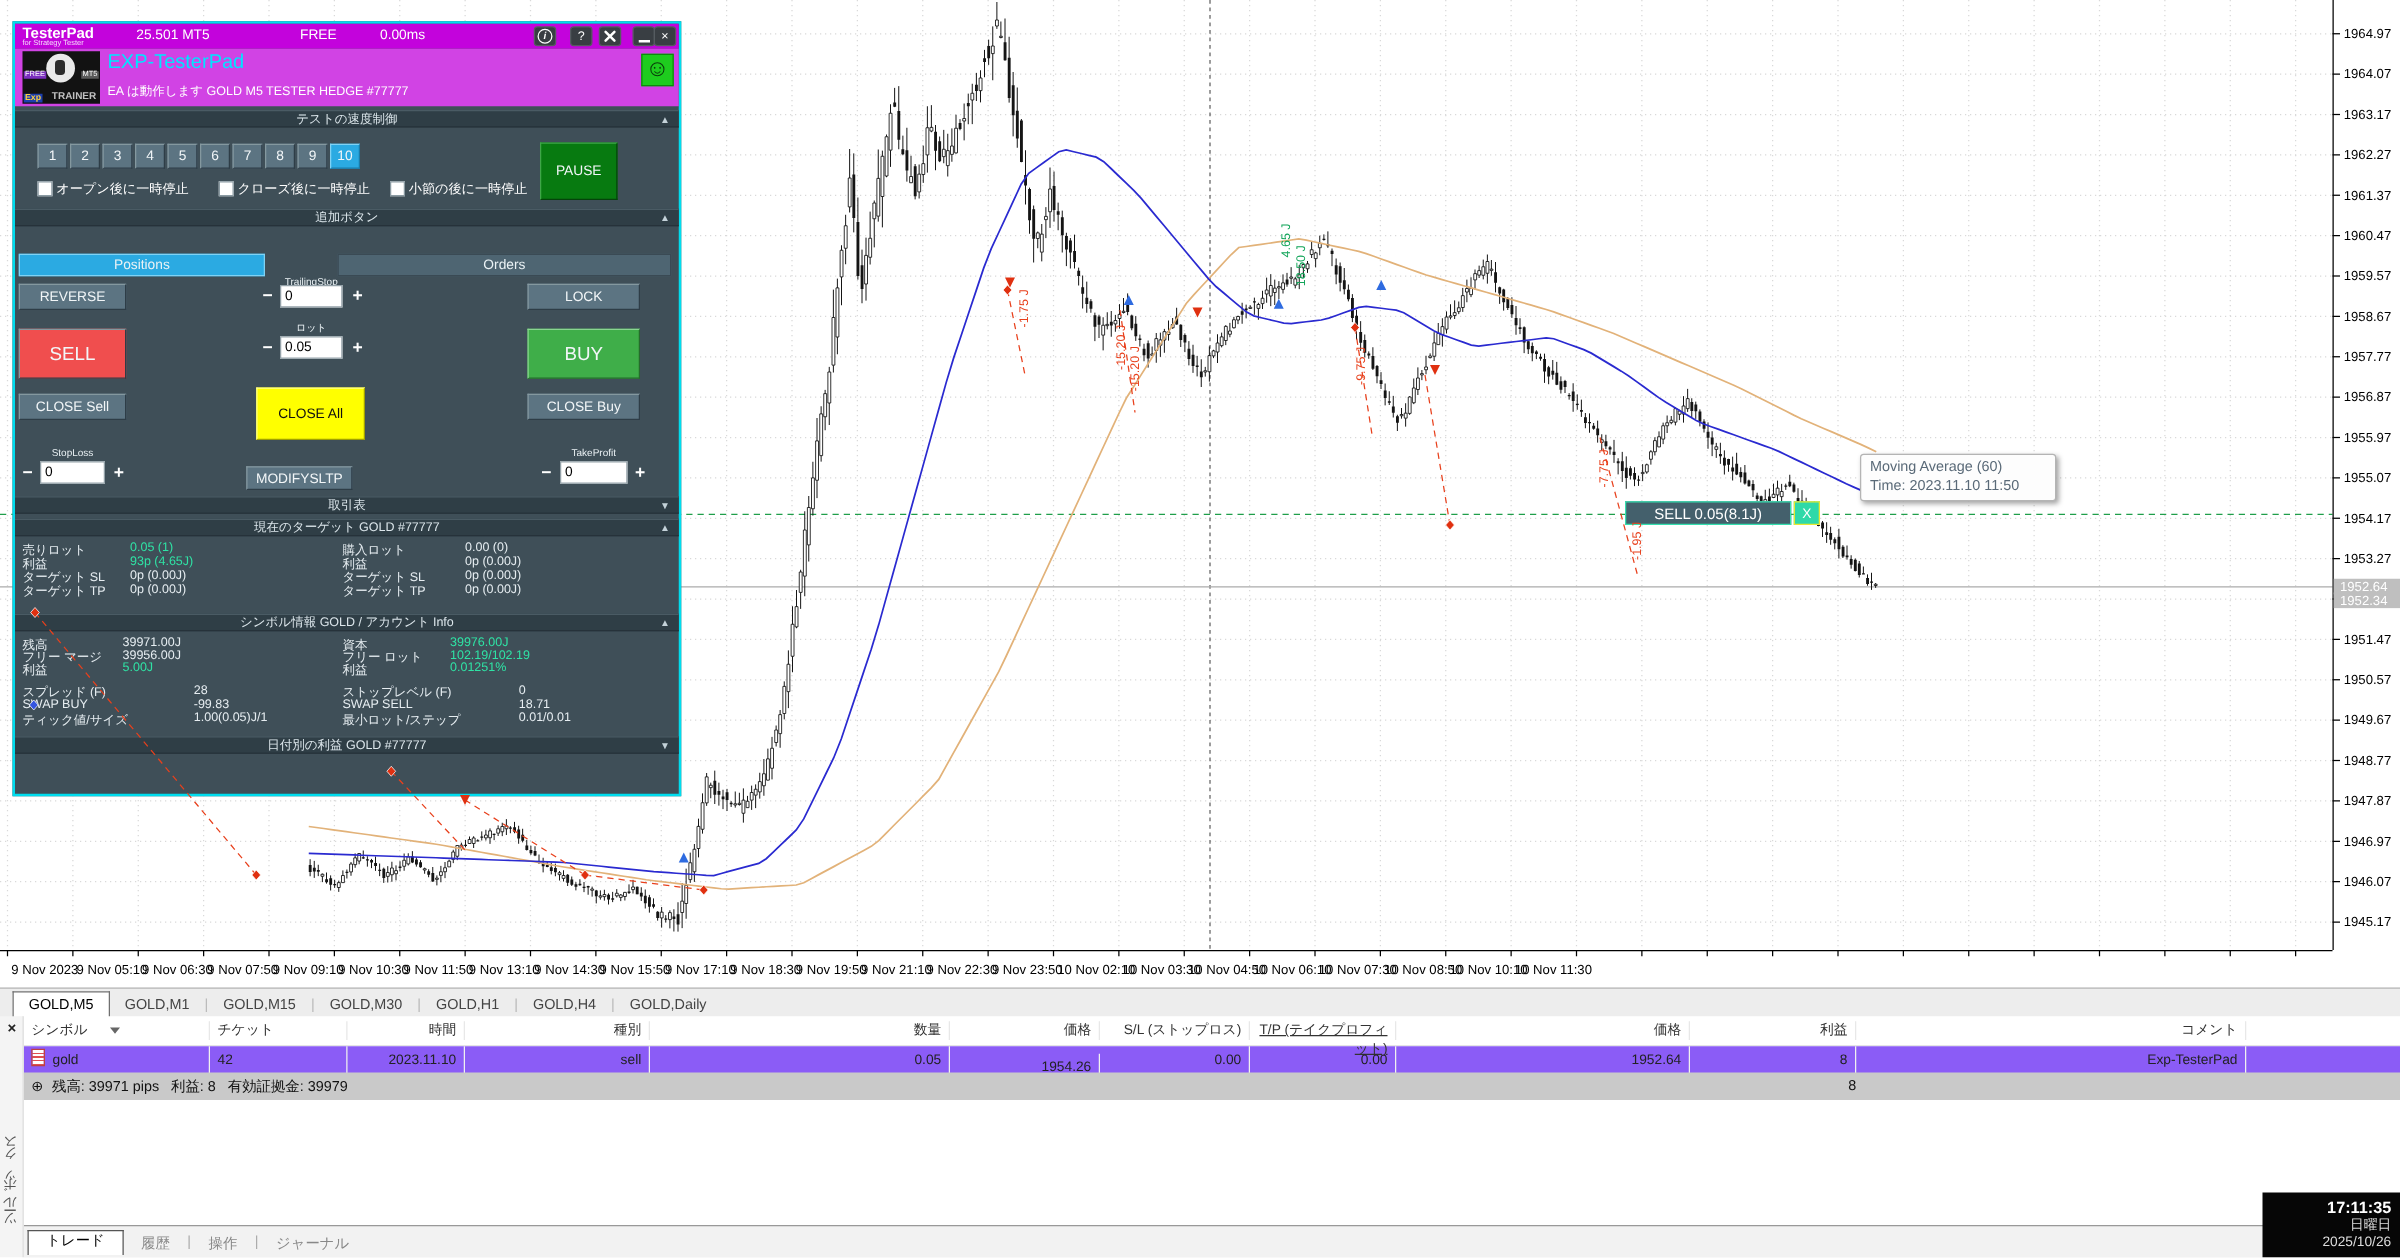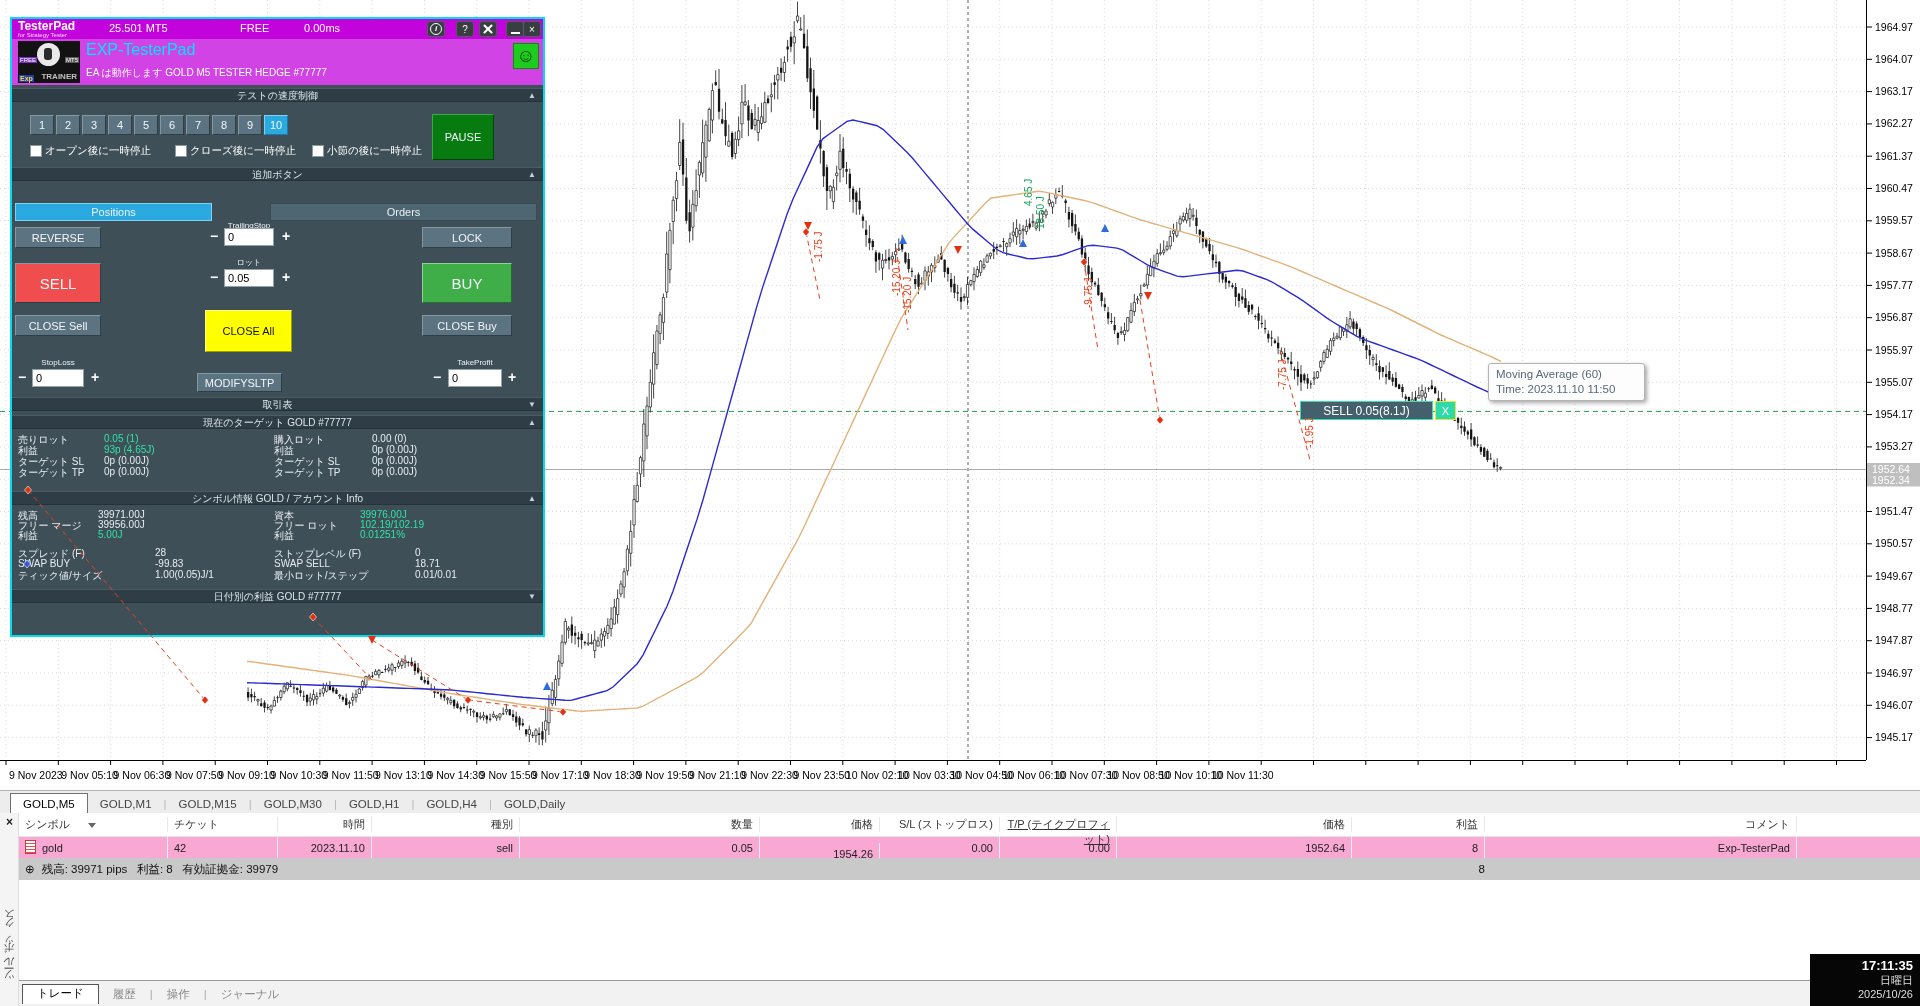--- a/index.html
+++ b/index.html
@@ -93,21 +93,21 @@
   .ctab-sep{color:#B8B8B8;padding-bottom:4px;}
   #toolbox-strip{position:absolute;left:0;top:813px;width:19px;height:193px;background:#F4F4F4;
     border-right:1px solid #DDD;z-index:3;box-sizing:border-box;}
   #toolbox-close{position:absolute;left:3px;top:3px;width:13px;height:13px;color:#222;font-size:12px;
     line-height:12px;text-align:center;font-weight:bold;}
   #toolbox-caption{position:absolute;left:2px;bottom:20px;writing-mode:vertical-rl;transform:rotate(180deg);
     font-size:11px;color:#555;}
   #trade-table{position:absolute;left:19px;top:813px;width:1901px;z-index:2;font-size:11px;color:#222;}
   #tt-header{display:flex;height:23px;border-bottom:1px solid #E4E4E4;background:#fff;align-items:center;}
   #tt-header .cell{box-sizing:border-box;padding:0 6px;border-right:1px solid #E8E8E8;color:#333;height:15px;line-height:15px;}
-  #tt-row{display:flex;height:22px;background:#f9a8d4;align-items:center;border-bottom:1px solid #F0F0F0;}
+  #tt-row{display:flex;height:22px;background:#8b5cf6;align-items:center;border-bottom:1px solid #F0F0F0;}
   #tt-row .cell{box-sizing:border-box;padding:0 6px;border-right:1px solid #F0F0F0;height:22px;line-height:22px;}
   .cell.r{text-align:right;}
   .sort-caret{display:inline-block;width:0;height:0;border-left:4px solid transparent;border-right:4px solid transparent;
     border-top:5px solid #666;margin-left:18px;vertical-align:middle;}
   .gold-icon{display:inline-block;width:9px;height:12px;border:1px solid #C04040;vertical-align:-2px;margin-right:6px;
     background:repeating-linear-gradient(#fff 0 2px,#E05050 2px 3px);}
   #tt-summary{position:absolute;left:0px;top:45px;width:1901px;height:22px;background:#C9C9C9;
     display:flex;align-items:center;font-size:11.5px;color:#111;}
   #tt-summary .sum-text{white-space:pre;margin-left:7px;}
   #tt-summary .sum-profit{position:absolute;left:1333px;width:133px;text-align:right;padding-right:6px;}

